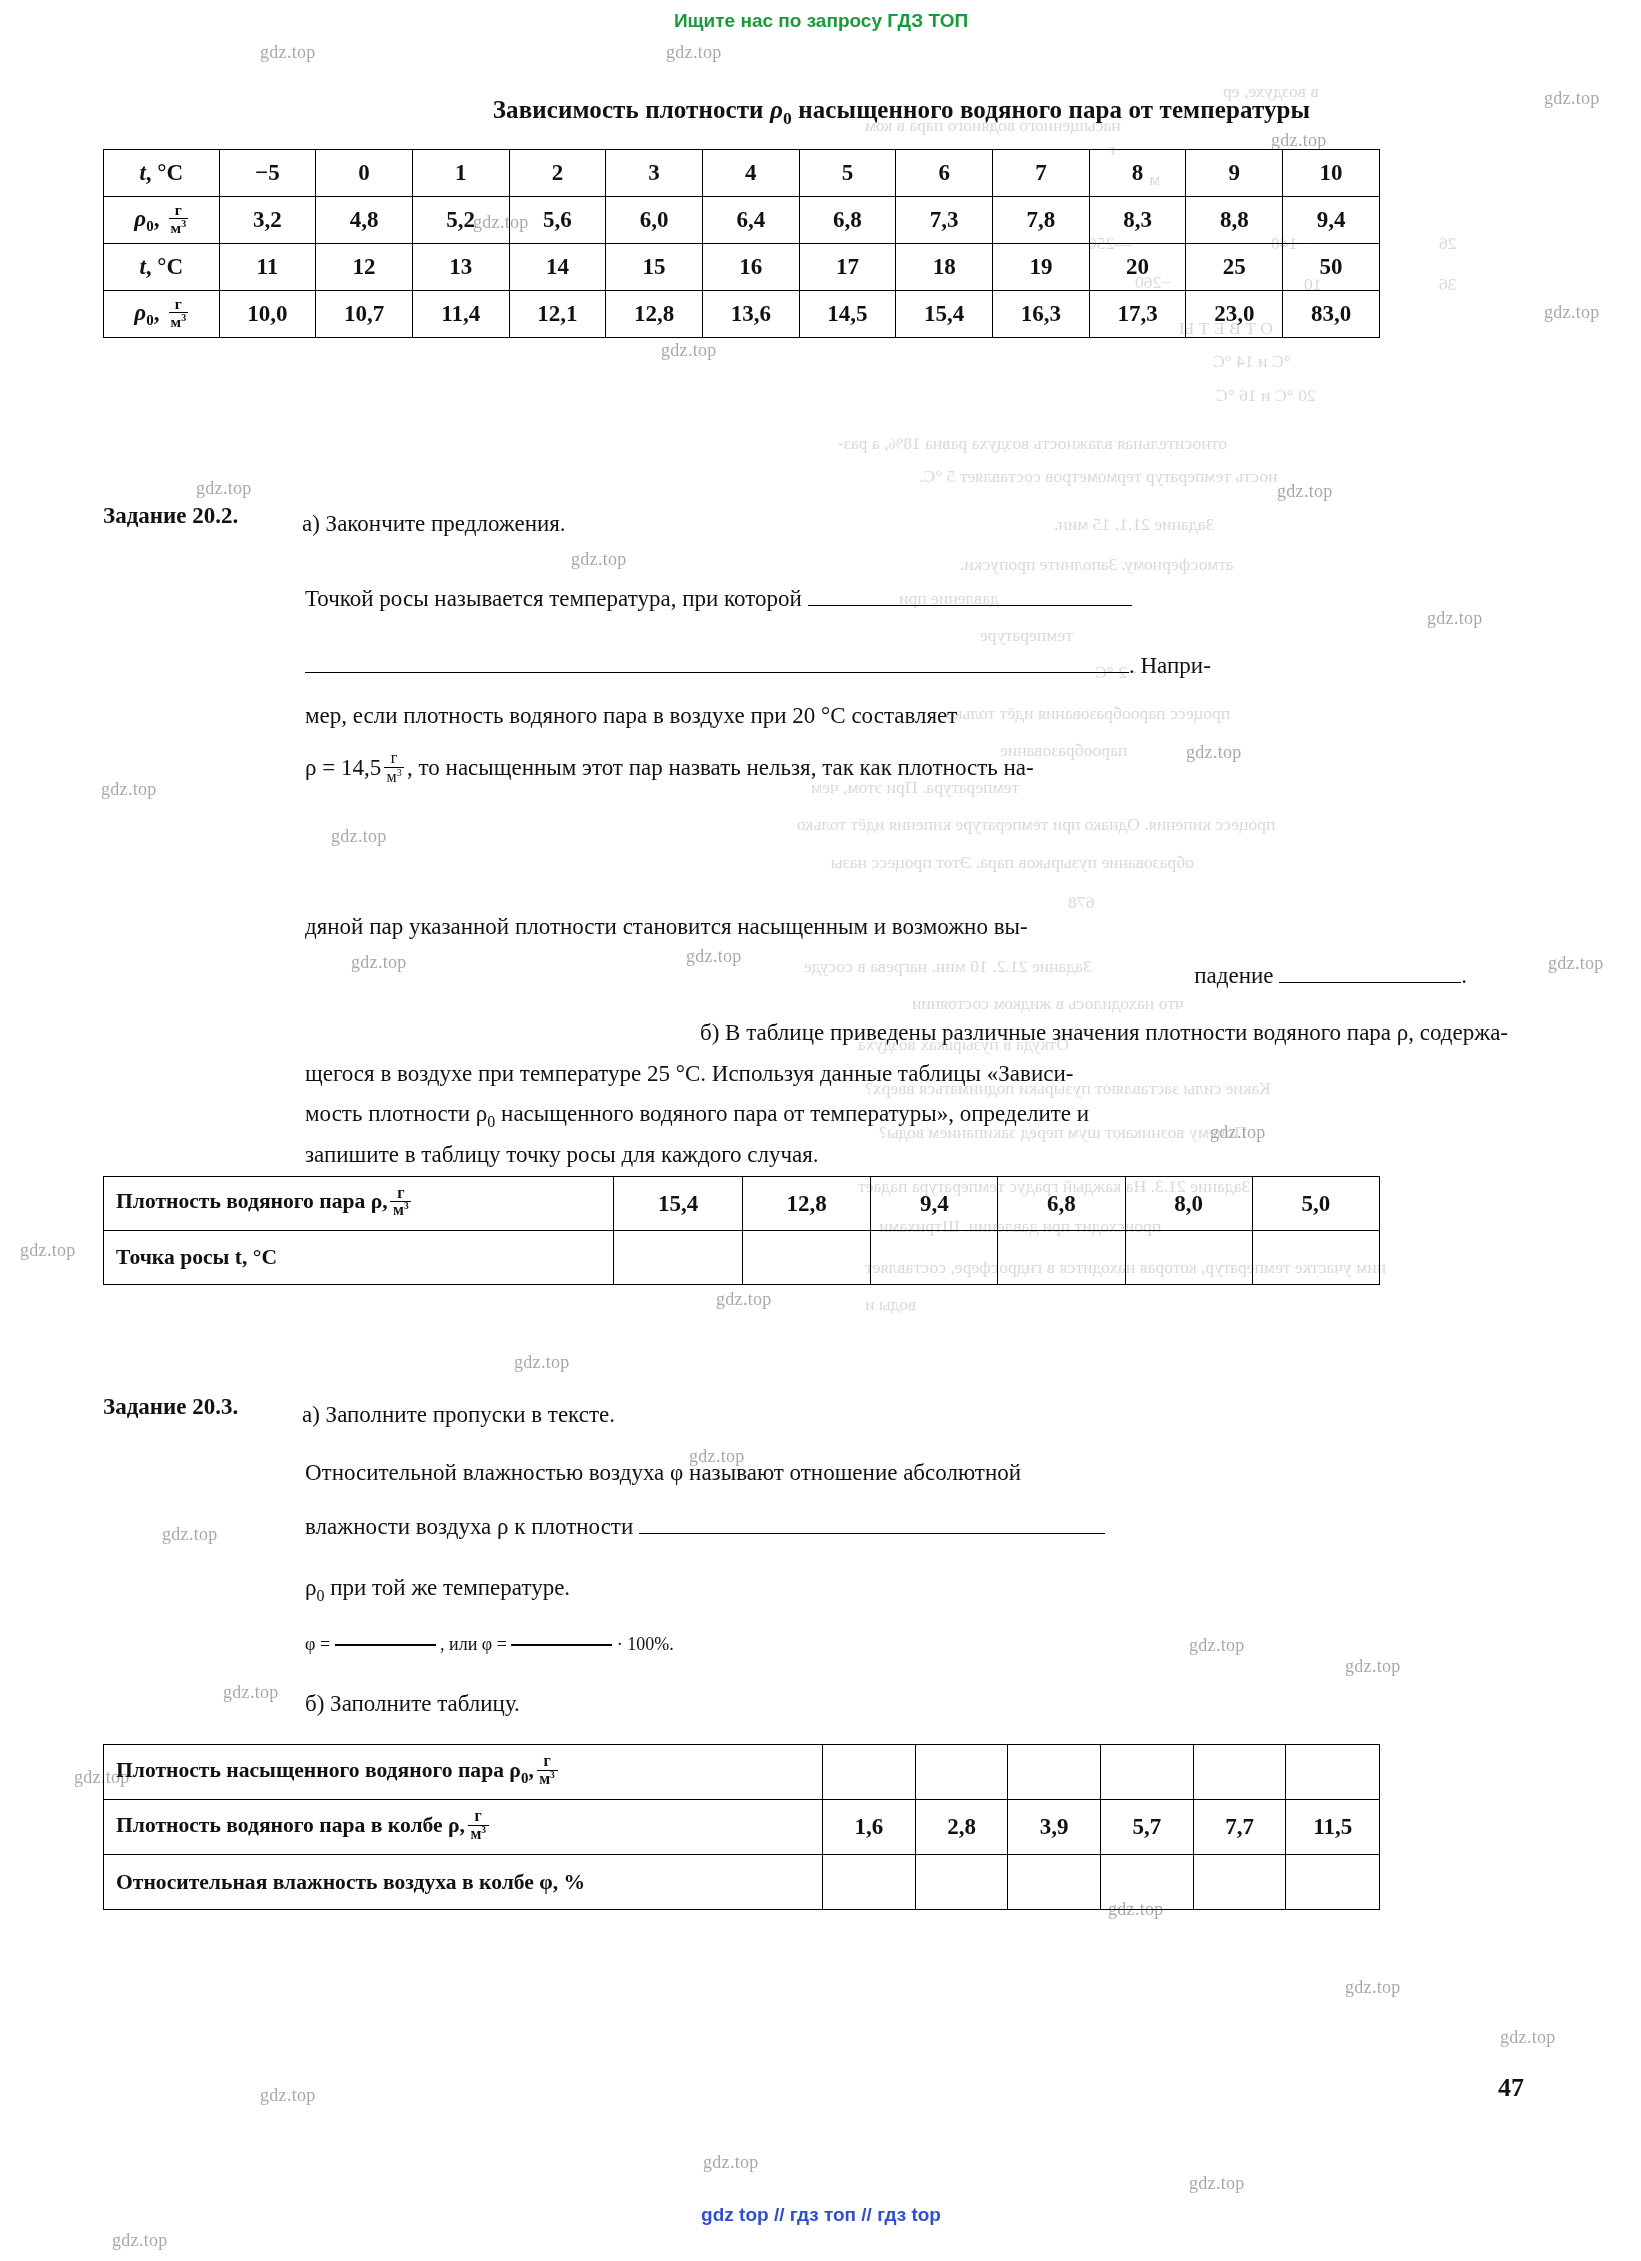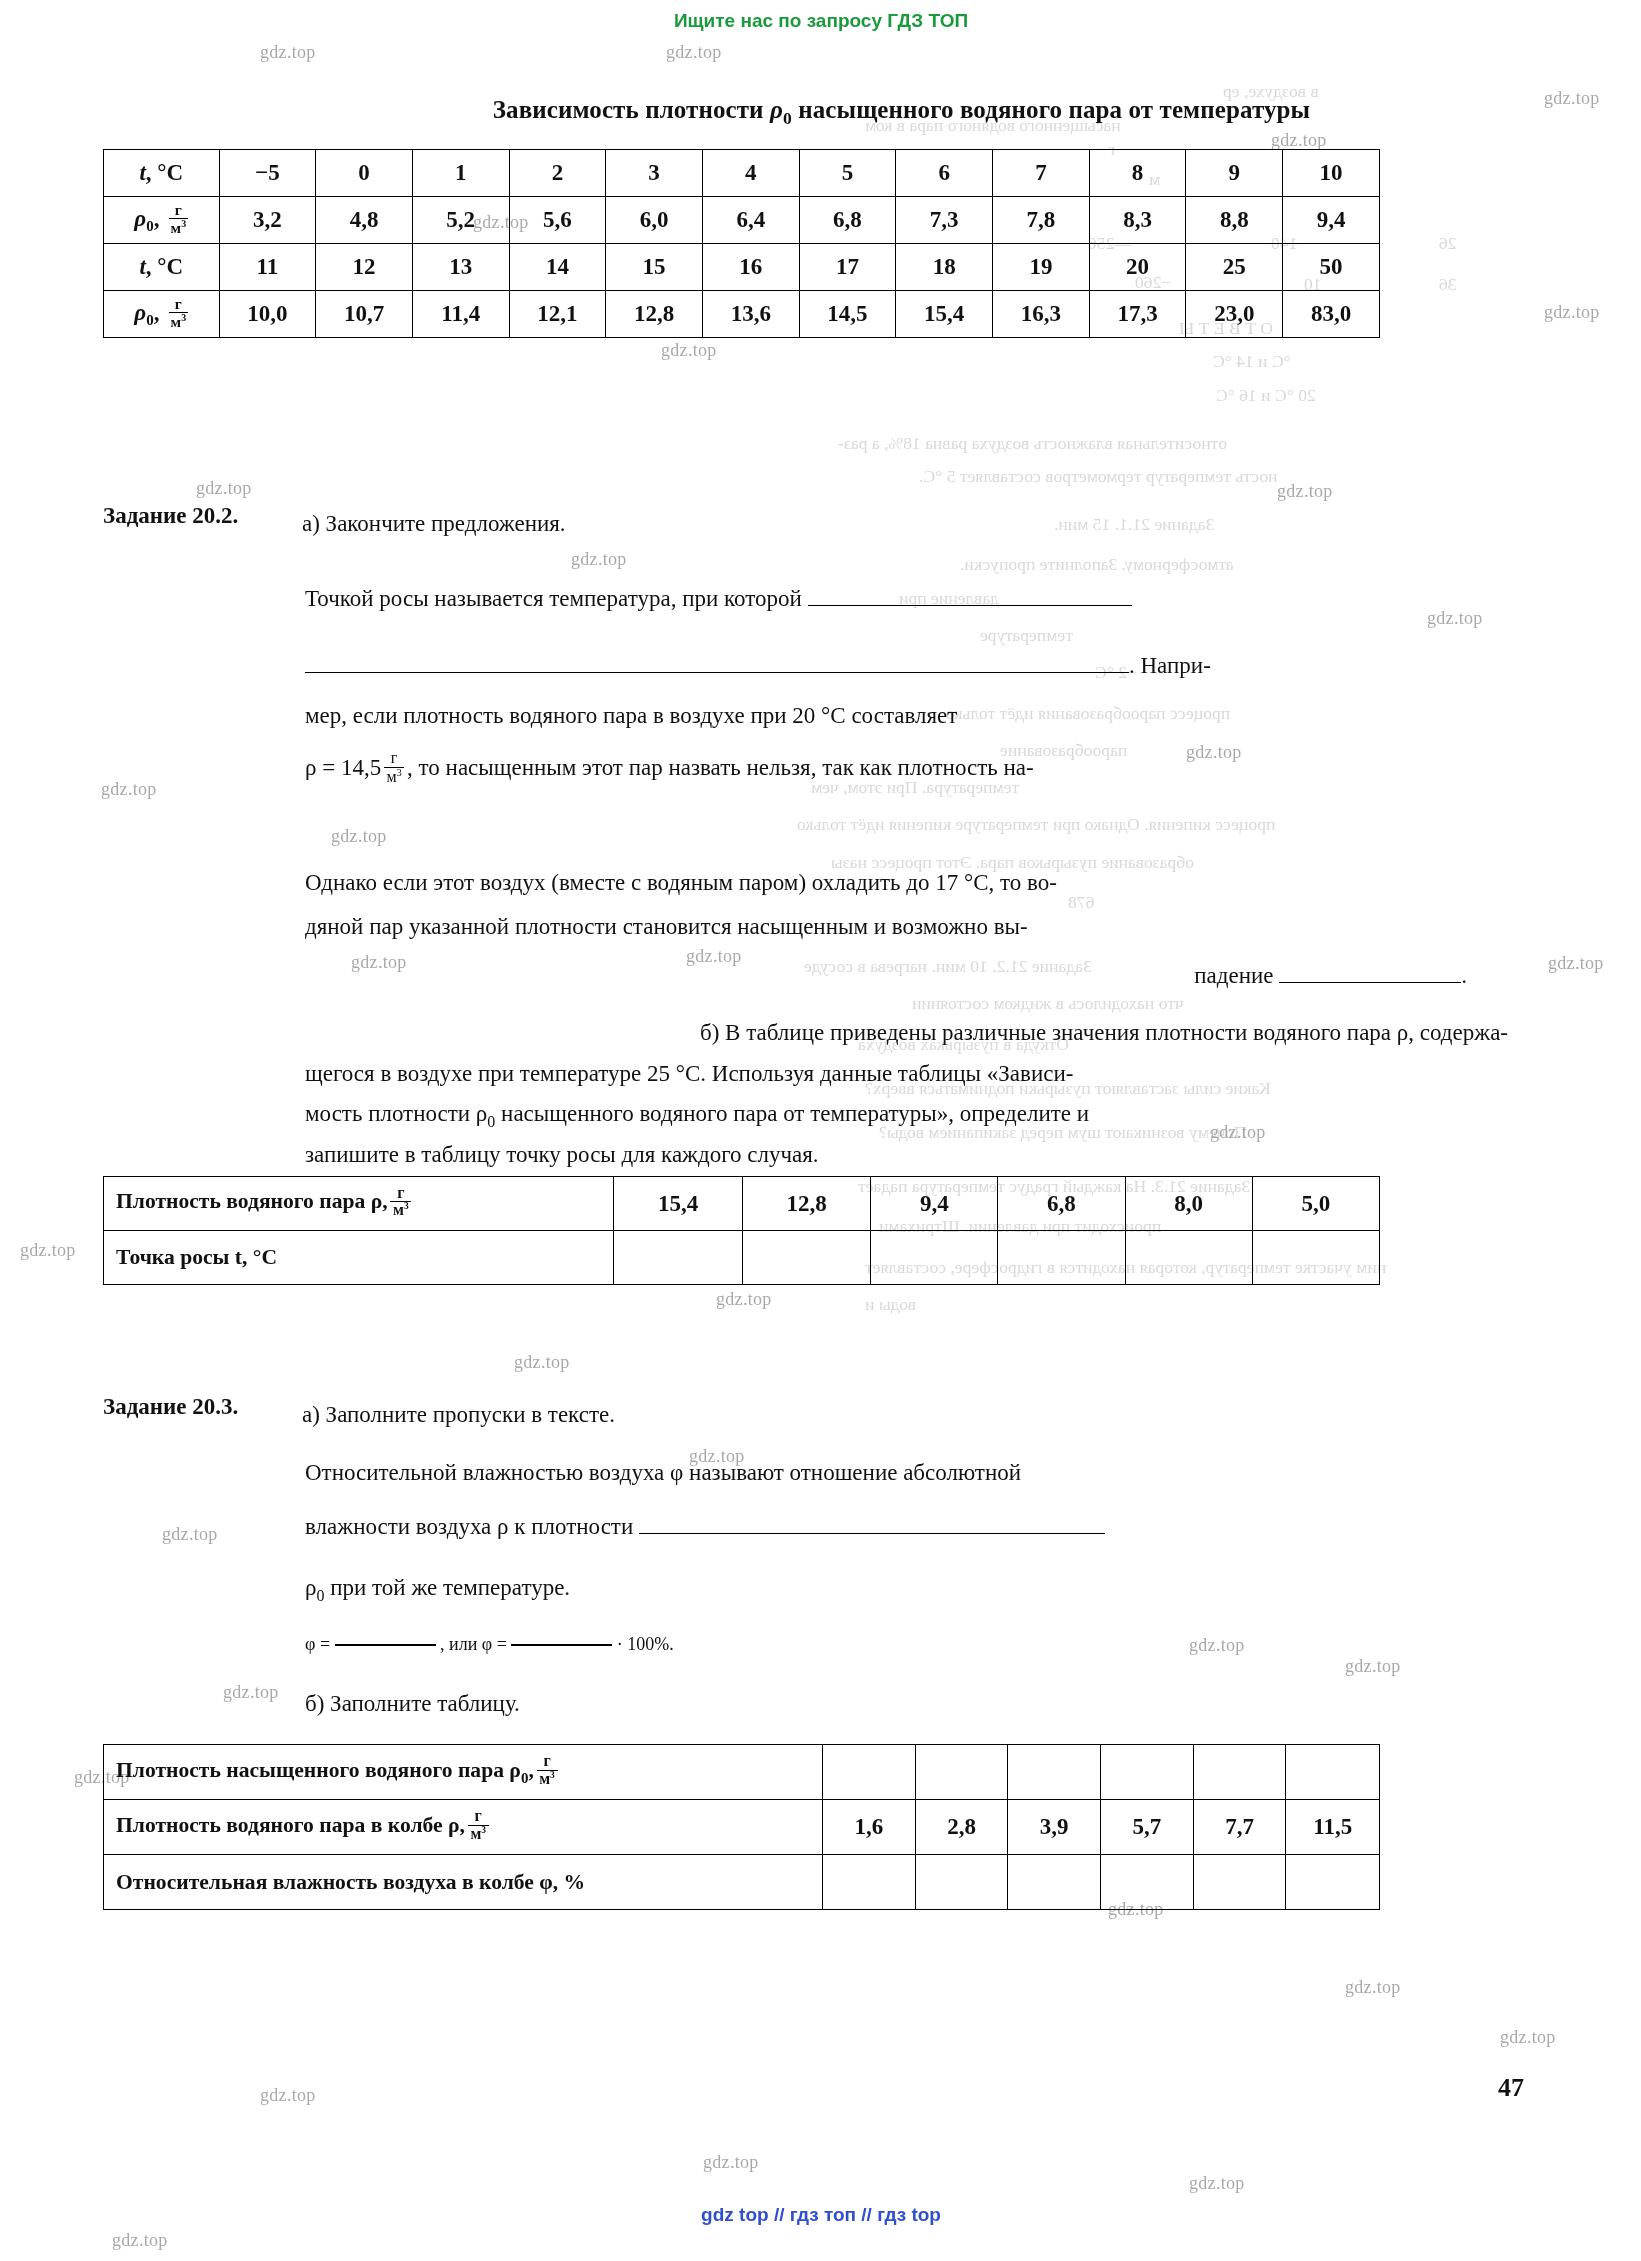--- a/index.html
+++ b/index.html
@@ -346,21 +346,20 @@
   <div class="para" style="left:305px; top:645px; width:1142px;">
     <span class="blank-line" style="width:824px;"></span><span>. Напри-</span>
   </div>
   <div class="para" style="left:305px; top:695px; width:1149px; text-align:justify;">мер, если плотность водяного пара в воздухе при 20 °С составляет</div>
 
   <div class="para" style="left:305px; top:747px; width:1162px;">
     <span>ρ = 14,5</span><span class="rho-frac-inline"><span class="num">г</span><span class="den">м<span style="font-size:10px;vertical-align:super">3</span></span></span><span>, то насыщенным этот пар назвать нельзя, так как плотность на-</span>
   </div>
 
 
-  <div class="para" style="left:305px; top:862px; width:1162px;">Однако если этот воздух (вместе с водяным паром) охладить до 17 °С, то во-</div>
   <div class="para" style="left:305px; top:906px; width:1162px;">дяной пар указанной плотности становится насыщенным и возможно вы-</div>
   <div class="para" style="left:305px; top:955px; width:1162px;text-align:right;">
     <span>падение</span>
     <span class="blank-line" style="width:182px;"></span><span>.</span>
   </div>
 
   <div class="para" style="left:305px; top:1012px; width:1203px;text-align:right;">б) В таблице приведены различные значения плотности водяного пара ρ, содержа-</div>
   <div class="para" style="left:305px; top:1053px; width:1203px;">щегося в воздухе при температуре 25 °С. Используя данные таблицы «Зависи-</div>
   <div class="para" style="left:305px; top:1093px; width:1203px;">
     <span>мость плотности ρ</span><span style="font-size:16px;vertical-align:sub">0</span><span> насыщенного водяного пара от температуры», определите и</span>

